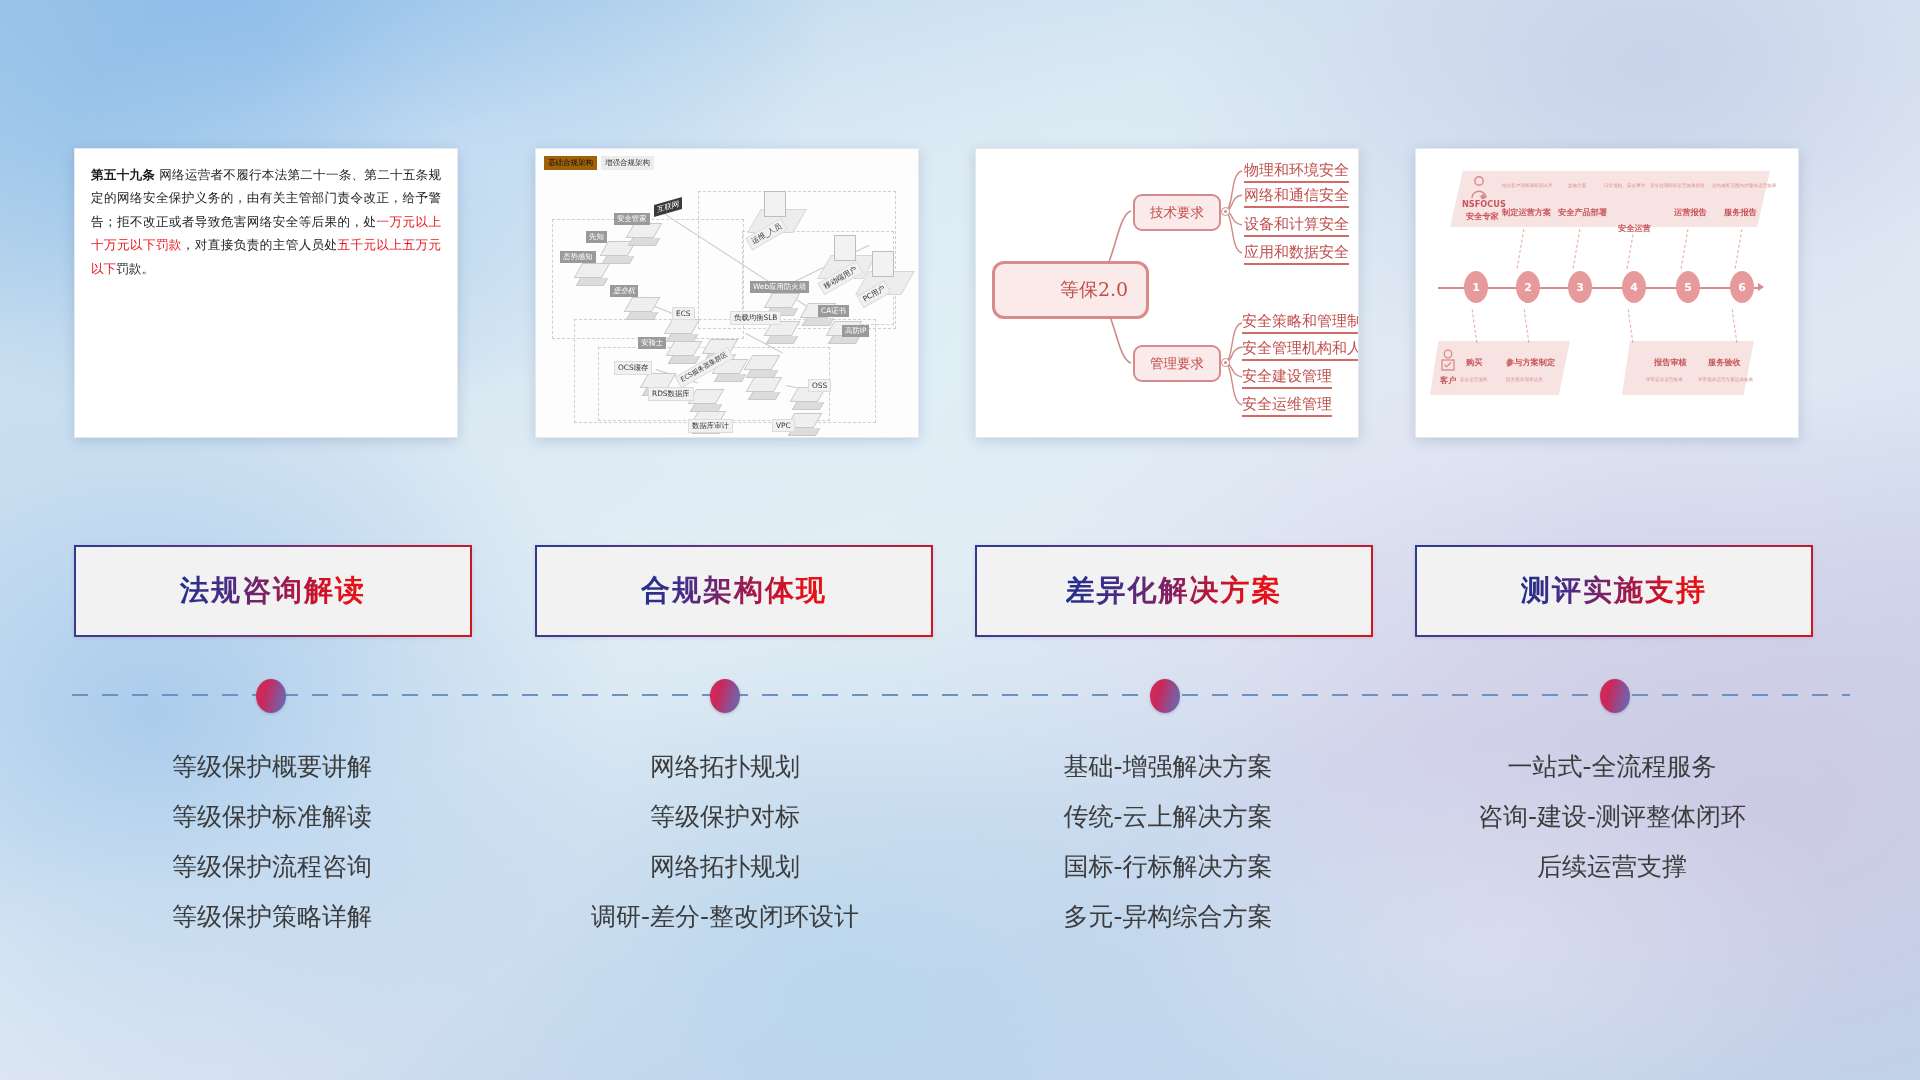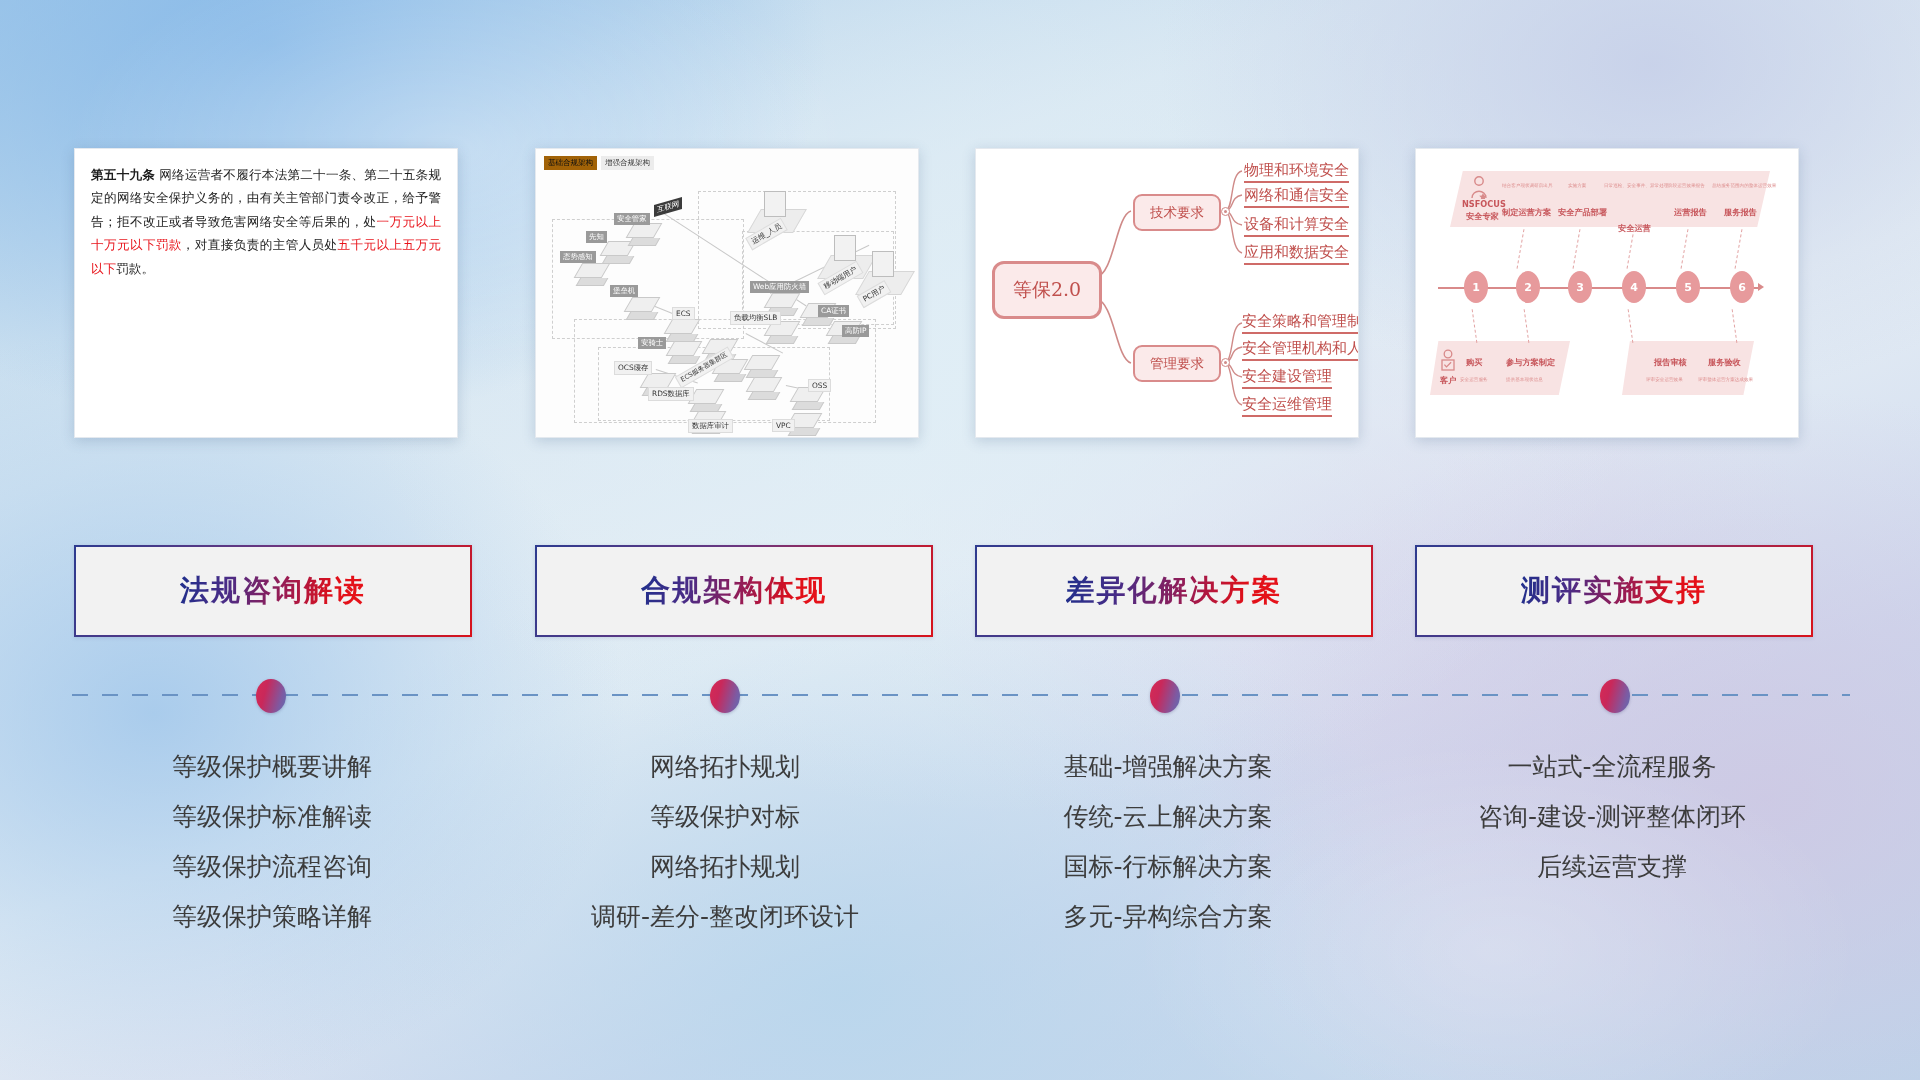--- a/index.html
+++ b/index.html
@@ -75,21 +75,21 @@
   .tag.dk{background:#3b3b3b;}
   .ln{position:absolute;background:#c8c8c8;height:1px;transform-origin:0 0;}
 
   
   .mind{position:absolute;inset:0;background:#fff;}
   .m-node{
     position:absolute;background:#fbeaea;border:2px solid #d98b8b;border-radius:9px;
     color:#c0504d;display:flex;align-items:center;justify-content:center;
     font-family:"DejaVu Serif","Liberation Serif",serif;
   }
-  .m-root{left:16px;top:112px;width:104px;height:52px;font-size:19px;border-radius:12px;border-width:3px;}
+  .m-root{left:16px;top:112px;width:104px;height:52px;font-size:19px;border-radius:12px;border-width:3px;padding-left:47px;}
   .m-b1{left:157px;top:45px;width:84px;height:33px;font-size:13.5px;}
   .m-b2{left:157px;top:196px;width:84px;height:33px;font-size:13.5px;}
   .m-leaf{
     position:absolute;color:#c0504d;font-size:15px;white-space:nowrap;
     font-family:"DejaVu Serif","Liberation Serif",serif;
     border-bottom:2px solid #cf6b68;padding-bottom:1px;
   }
   .m-curve{position:absolute;stroke:#cf8a88;fill:none;}
   .m-dot{position:absolute;width:7px;height:7px;border:1px solid #cf8a88;border-radius:50%;background:#fff;}
   .m-dot:after{content:"";position:absolute;left:2px;top:2px;width:3px;height:3px;border-radius:50%;background:#cf8a88;}
@@ -203,21 +203,21 @@
           <div class="ico" style="left:84px;top:50px;">
               <div class="top"></div>
               <div class="bot"></div>
             </div>
           <div class="tag" style="left:68px;top:40px;">安全管家</div>
 
           <div class="ico" style="left:82px;top:124px;">
               <div class="top"></div>
               <div class="bot"></div>
             </div>
-          <div class="tag" style="left:64px;top:112px;">堡垒机</div>
+          <div class="tag" style="left:64px;top:112px;font-style:italic;">堡垒机</div>
 
           <div class="plate" style="left:208px;top:36px;"></div>
           <div class="scr" style="left:218px;top:18px;"></div>
           <div class="tag lt" style="left:200px;top:54px;transform:rotate(-30deg);">运维_人员</div>
 
           <div class="plate" style="left:278px;top:82px;"></div>
           <div class="scr" style="left:288px;top:62px;"></div>
           <div class="tag lt" style="left:272px;top:98px;transform:rotate(-30deg);">移动端用户</div>
           <div class="plate" style="left:316px;top:98px;"></div>
           <div class="scr" style="left:326px;top:78px;"></div>

